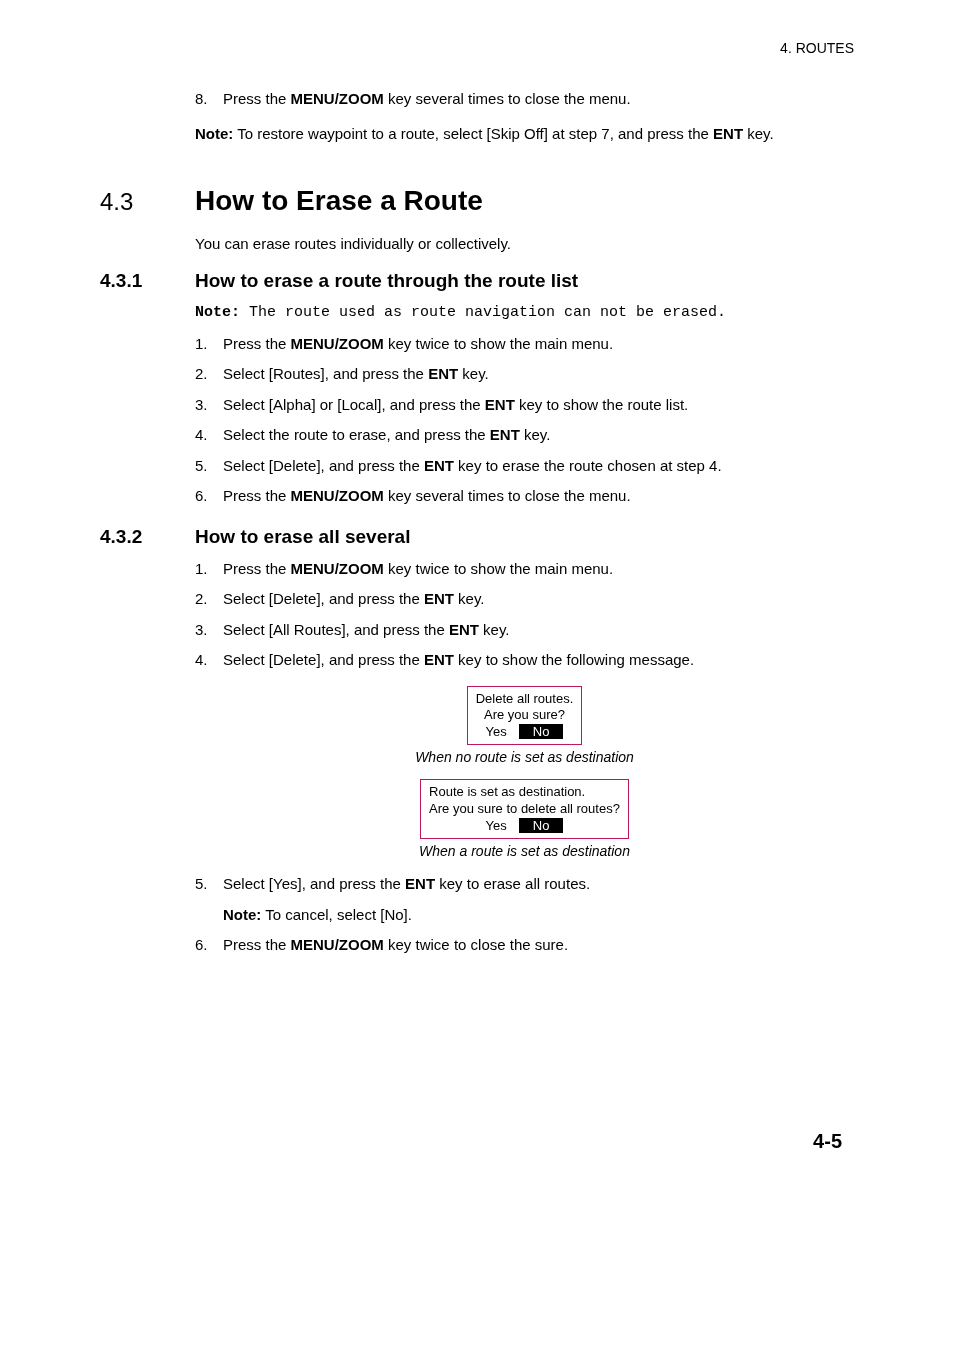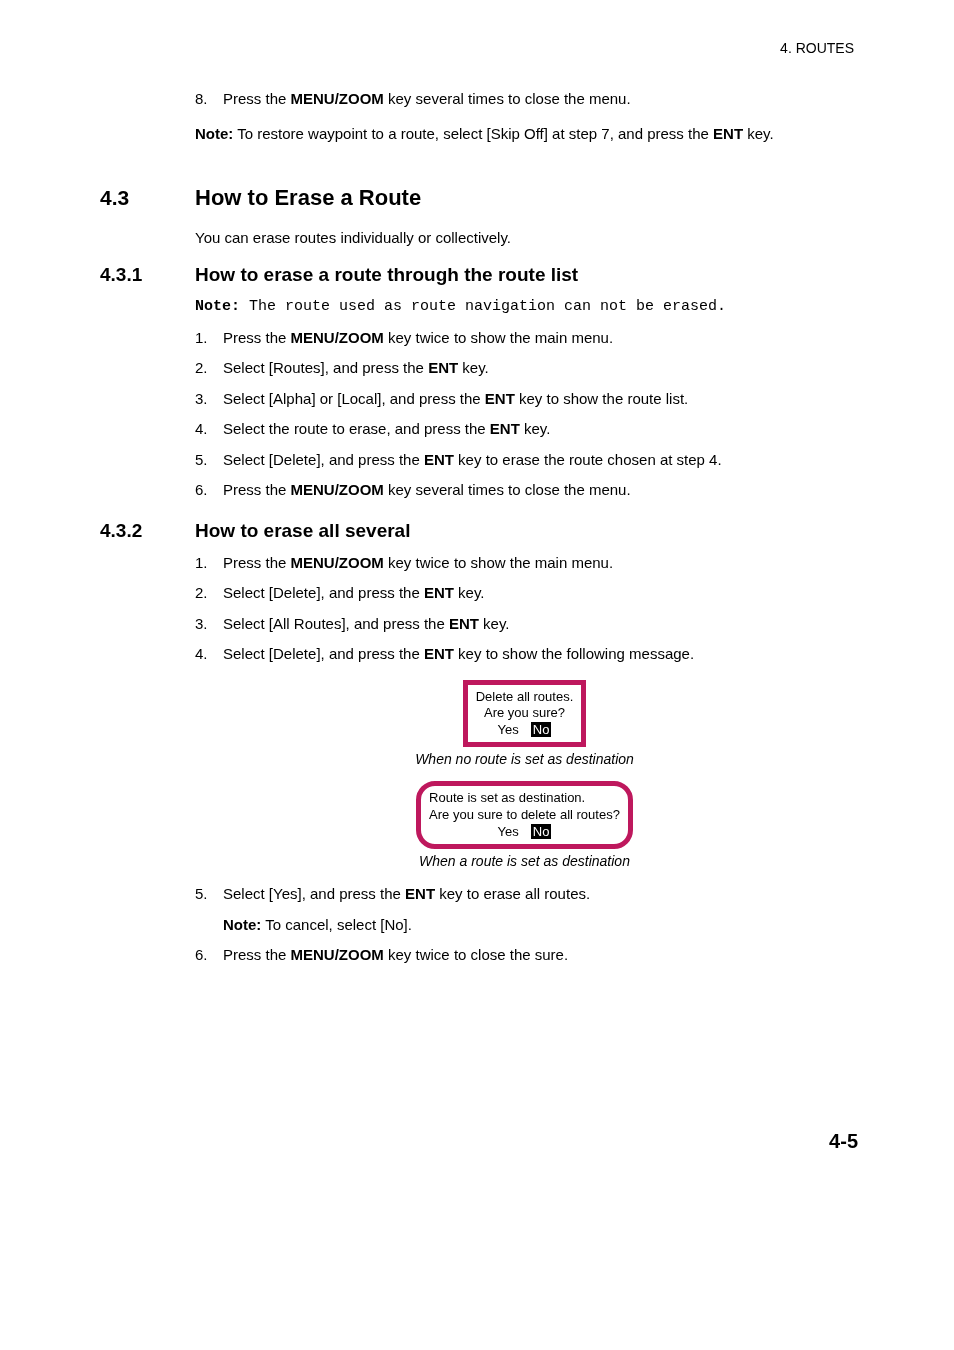--- a/index.html
+++ b/index.html
@@ -17,21 +17,21 @@
     position: relative;
   }
   .header-right {
     text-align: right;
     font-size: 14px;
     margin-bottom: 32px;
   }
   .footer-right {
     position: absolute;
     bottom: 40px;
-    right: 96px;
+    right: 112px;
     font-size: 20px;
     font-weight: bold;
   }
   .content {
     margin-left: 95px;
   }
   .step {
     font-size: 15px;
     line-height: 1.5;
     margin-bottom: 8px;
@@ -48,27 +48,27 @@
     margin-top: 12px;
     margin-bottom: 20px;
   }
   .h1row {
     display: flex;
     align-items: baseline;
     margin-top: 40px;
     margin-bottom: 18px;
   }
   .h1num {
-    font-size: 21px;
-    font-weight: bold;
+    font-size: 24px;
+    font-weight: normal;
     width: 95px;
     flex-shrink: 0;
   }
   .h1title {
-    font-size: 22px;
+    font-size: 28px;
     font-weight: bold;
   }
   .h1after {
     font-size: 15px;
     margin-bottom: 16px;
   }
   .h2row {
     display: flex;
     align-items: flex-start;
     margin-top: 18px;
@@ -89,37 +89,37 @@
     line-height: 1.5;
     margin-bottom: 8px;
     font-family: Liberation Mono, monospace;
   }
   .dialog-wrap {
     text-align: center;
     margin: 14px 0 4px 0;
   }
   .dialog {
     display: inline-block;
-    border: 5px solid #be185d;
+    border: 1px solid #be185d;
     padding: 4px 8px 4px 8px;
     font-size: 13px;
     font-family: Arial, Helvetica, sans-serif;
     line-height: 1.25;
     text-align: center;
   }
-  .dialog.left { text-align: left; border-radius: 19px; }
+  .dialog.left { text-align: left; }
   .dialog .optrow {
     margin-top: 1px;
     text-align: center;
   }
   .dialog .yes { margin-right: 12px; }
   .dialog .no {
     background: #000;
     color: #fff;
-    padding: 0 2px;
+    padding: 0 14px;
   }
   .caption {
     text-align: center;
     font-style: italic;
     font-size: 14px;
     margin-bottom: 14px;
   }
   .indented-note {
     font-size: 15px;
     line-height: 1.5;

